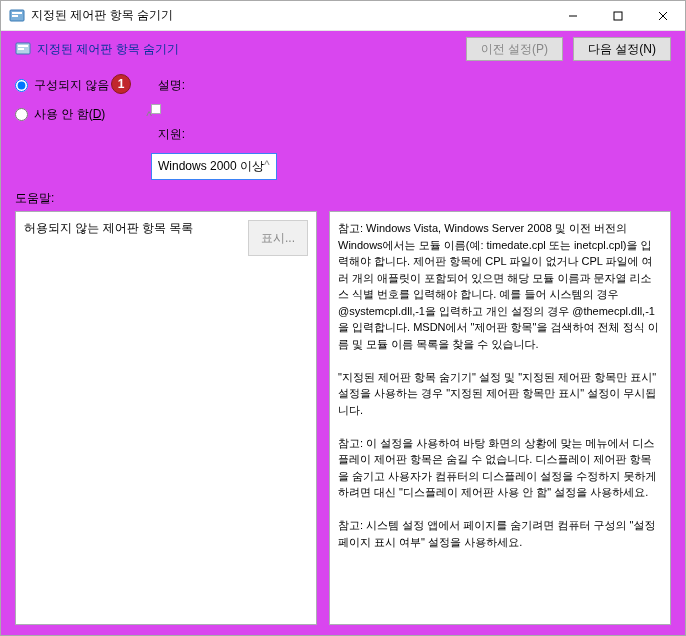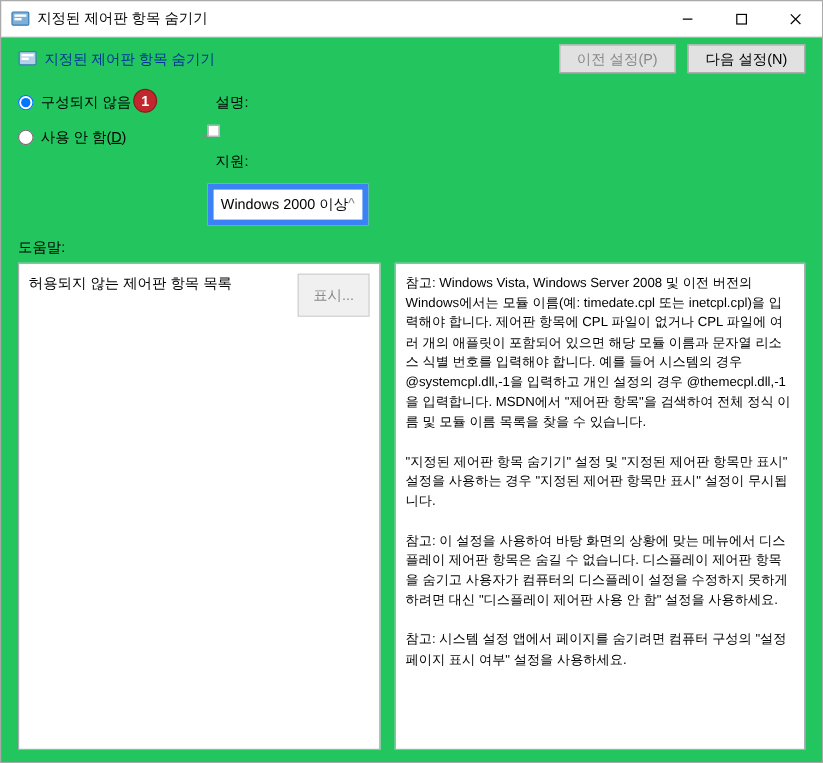--- a/index.html
+++ b/index.html
@@ -5,21 +5,21 @@
     * { box-sizing: border-box; margin: 0; padding: 0; }
     body {
       font-family: "Malgun Gothic", "Segoe UI", sans-serif;
       font-size: 12px;
       background: #f0f0f0;
       color: #000;
     }
     .window {
       width: 686px;
       height: 636px;
-      background: #22c55e;
+      background: #d946ef;
       border: 1px solid #aaa;
       display: flex;
       flex-direction: column;
     }
     .titlebar {
       height: 30px;
       display: flex;
       align-items: center;
       padding-left: 8px;
       background: #fff;
@@ -56,21 +56,21 @@
     }
     .nav-btn.disabled { color: #888; }
     .content {
       flex: 1;
       padding: 8px 14px 10px 14px;
       display: flex;
       flex-direction: column;
     }
     .top-section {
       display: flex;
-      gap: 28px;
+      gap: 6px;
       margin-bottom: 10px;
     }
     .radio-col {
       width: 130px;
       display: flex;
       flex-direction: column;
       gap: 12px;
       padding-top: 2px;
       position: relative;
     }
@@ -126,21 +126,21 @@
     }
     .desc-scroll {
       position: absolute;
       right: 8px;
       top: 4px;
       color: #888;
     }
     .support-box {
       flex: 1;
       height: 36px;
-      border: 5px solid #3b82f6;
+      border: 1px solid #3b82f6;
       background: #fff;
       padding: 4px 6px;
       font-size: 12px;
       display: flex;
       align-items: flex-start;
       justify-content: space-between;
     }
     .support-box .caret { color: #888; }
     .labels-row {
       display: flex;

